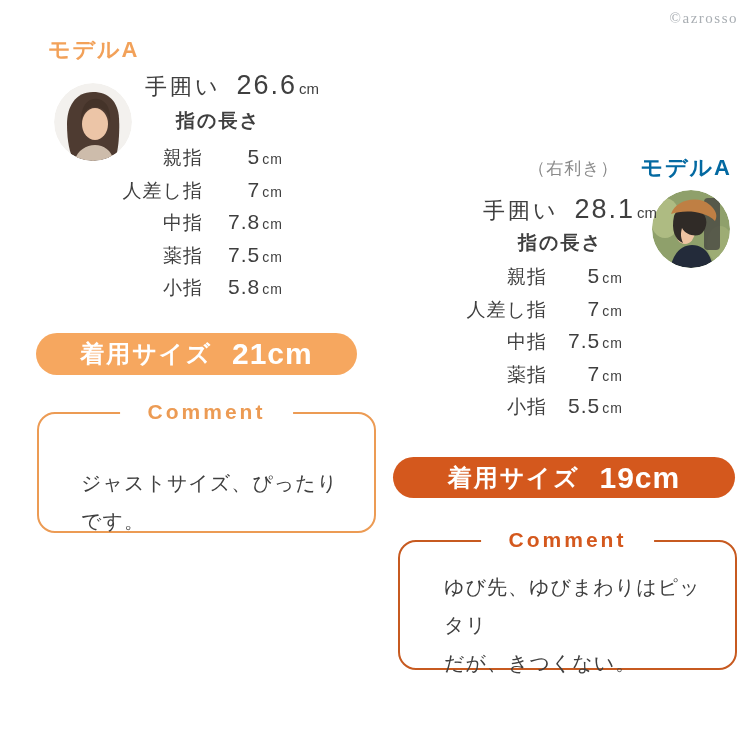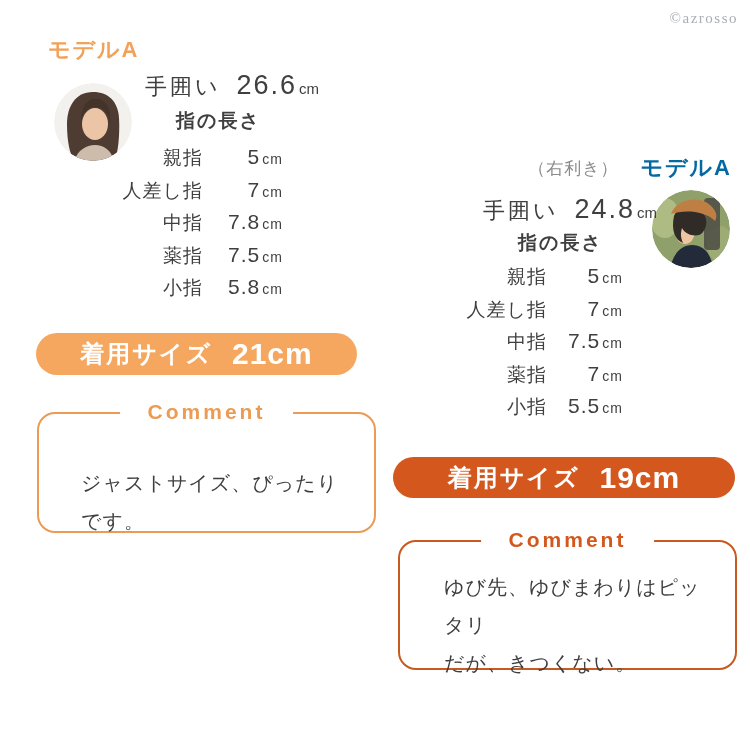--- a/index.html
+++ b/index.html
@@ -167,21 +167,21 @@
         <path d="M18 78 C22 62 30 55 40 55 C52 55 59 64 61 78 Z" fill="#232b3a"></path>
         <ellipse cx="33" cy="41" rx="10" ry="13" fill="#eec4a2"></ellipse>
         <path d="M22 26 C19 40 23 50 31 53 C28 46 29 42 30 38 C34 46 47 48 51 42 C57 34 55 23 45 19 C36 15 25 18 22 26 Z" fill="#302b27"></path>
         <path d="M19 24 C24 9 47 5 58 15 C64 20 66 26 63 31 C52 20 31 20 19 24 Z" fill="#bf7f44"></path>
       </g>
     </svg>
   </div>
 
   <div class="abs circ-row circ-a">
     <span class="circ-label">手囲い</span>
-    <span class="circ-value">24.8</span>
+    <span class="circ-value">28.1</span>
     <span class="unit">cm</span>
   </div>
 
   <div class="abs finger-title ftitle-a">指の長さ</div>
 
   <div class="abs finger-table ftable-a">
     <div class="f-row">
       <span class="f-label">親指</span>
       <span class="f-val"><span>5</span><span class="f-unit">cm</span></span>
     </div>

